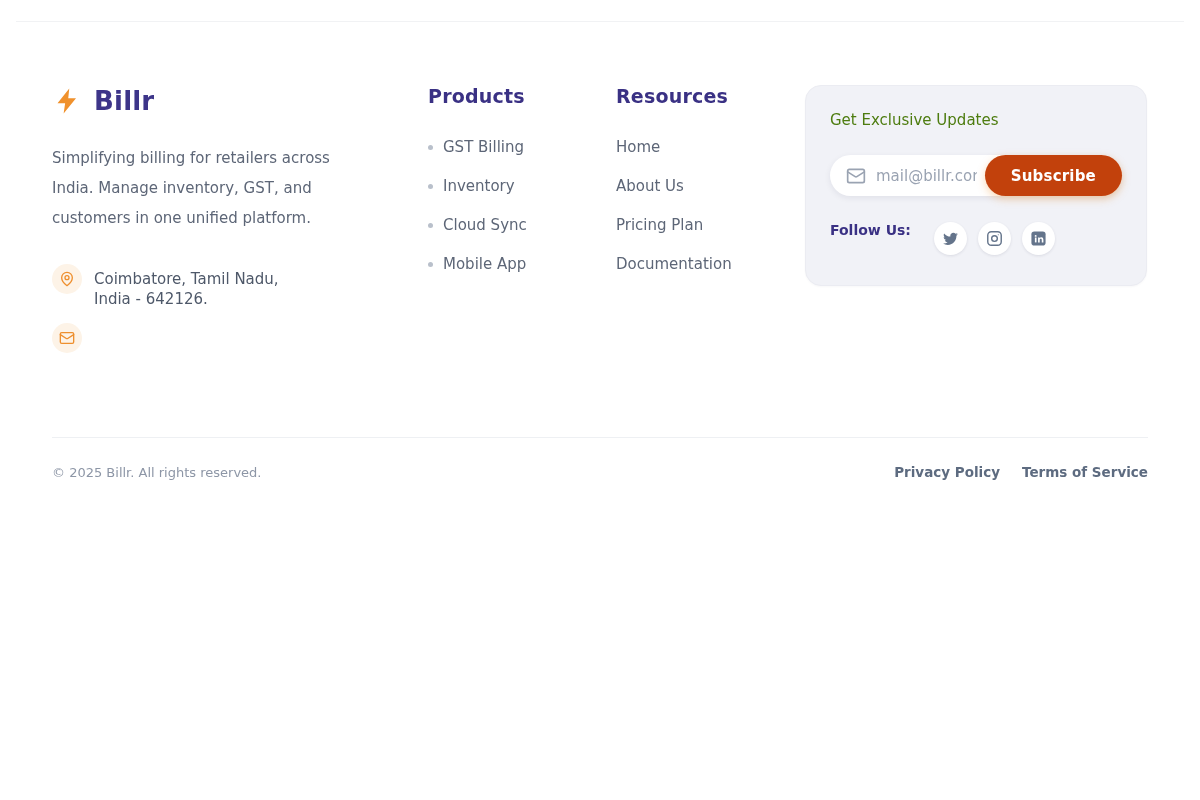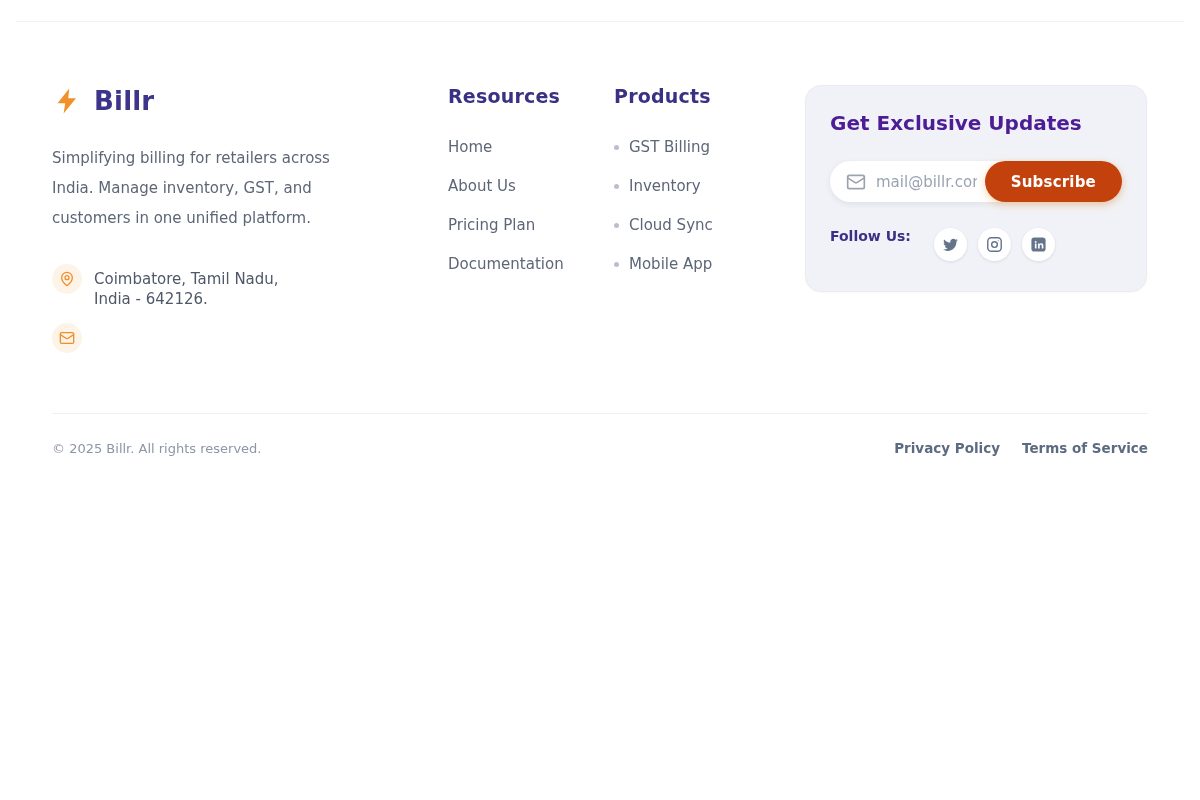--- a/index.html
+++ b/index.html
@@ -30,41 +30,41 @@
   .links-col li { display: flex; align-items: center; margin-bottom: 21px; }
   .links-col a { font-size: 15px; color: #5d6677; text-decoration: none; cursor: pointer; }
   .dot { width: 5px; height: 5px; border-radius: 50%; background: #b9c0cb; margin-right: 10px; flex: none; }
   .col-products { width: 152px; margin-left: 16px; flex: none; }
   .col-resources { width: 150px; margin-left: 36px; flex: none; }
 
   
   .newsletter-card { width: 342px; margin-left: 39px; flex: none; background: #f1f2f7;
     border: 1px solid #ebecf2; border-radius: 16px; padding: 25px 24px 30px 24px;
     box-shadow: 0 1px 2px rgba(30,30,60,0.03); }
-  .newsletter-card h3 { font-size: 20px; font-weight: 700; color: #4c1d95; }
+  .newsletter-card h3 { font-size: 15px; font-weight: 400; color: #4d7c0f; }
   .newsletter-sub { margin-top: 9px; font-size: 13.5px; color: #636e80; }
   .subscribe-row { margin-top: 26px; height: 41px; background: #ffffff; border-radius: 21px;
     display: flex; align-items: center; box-shadow: 0 2px 6px rgba(30,30,60,0.08); padding-left: 16px; }
   .subscribe-row .mail-glyph { flex: none; display: flex; align-items: center; }
   .email-input { flex: 1; min-width: 0; border: 0; outline: none; background: transparent;
     font-size: 15px; color: #4e5869; padding: 0 8px 0 10px;
     font-family: "DejaVu Sans", "Liberation Sans", sans-serif; }
   .email-input::placeholder { color: #9aa3b2; opacity: 1; }
   .subscribe-btn { flex: none; height: 41px; border: 0; border-radius: 21px; padding: 0 26px;
     background: #c2410c; color: #ffffff; font-size: 15px; font-weight: 700; cursor: pointer;
     font-family: "DejaVu Sans", "Liberation Sans", sans-serif;
     box-shadow: 0 3px 8px rgba(240,145,44,0.35); letter-spacing: 0.2px; }
   .follow-row { margin-top: 26px; display: flex; align-items: flex-start; }
   .follow-label { font-size: 14px; font-weight: 700; color: #3a3184; margin-right: 23px; }
   .social-btn { width: 33px; height: 33px; border-radius: 50%; background: #ffffff;
     display: flex; align-items: center; justify-content: center; margin-right: 11px;
     box-shadow: 0 1px 3px rgba(30,30,60,0.10); cursor: pointer; }
 
   
-  .footer-bottom { margin-top: 46px; padding: 0 52px; }
+  .footer-bottom { margin-top: 70px; padding: 0 52px; }
   .bottom-divider { border-top: 1px solid #eef0f3; }
   .bottom-row { display: flex; align-items: center; justify-content: space-between; padding-top: 26px; }
   .copyright { font-size: 13px; color: #8d96a6; }
   .bottom-links { display: flex; gap: 22px; }
   .bottom-links a { font-size: 13.5px; font-weight: 700; color: #5d6b80; text-decoration: none; cursor: pointer; }
 </style>
 </head>
 <body>
 
 <div class="page">
@@ -101,56 +101,56 @@
             <span class="contact-badge">
               <svg width="16" height="16" viewBox="0 0 24 24" fill="none" stroke="#ee8f2e" stroke-width="2" stroke-linecap="round" stroke-linejoin="round">
                 <rect x="2" y="4" width="20" height="16" rx="2"></rect>
                   <path d="m22 7-8.97 5.7a1.94 1.94 0 0 1-2.06 0L2 7"></path>
               </svg>
             </span>
           </li>
         </ul>
       </div>
 
+      <div class="links-col col-products">
+        <h3>Products</h3>
+        <ul>
+          <li>
+              <span class="dot"></span>
+              <a>GST Billing</a>
+            </li>
+          <li>
+              <span class="dot"></span>
+              <a>Inventory</a>
+            </li>
+          <li>
+              <span class="dot"></span>
+              <a>Cloud Sync</a>
+            </li>
+          <li>
+              <span class="dot"></span>
+              <a>Mobile App</a>
+            </li>
+        </ul>
+      </div>
+
       <div class="links-col col-resources">
         <h3>Resources</h3>
         <ul>
           <li>
               <a>Home</a>
             </li>
           <li>
               <a>About Us</a>
             </li>
           <li>
               <a>Pricing Plan</a>
             </li>
           <li>
               <a>Documentation</a>
-            </li>
-        </ul>
-      </div>
-
-      <div class="links-col col-products">
-        <h3>Products</h3>
-        <ul>
-          <li>
-              <span class="dot"></span>
-              <a>GST Billing</a>
-            </li>
-          <li>
-              <span class="dot"></span>
-              <a>Inventory</a>
-            </li>
-          <li>
-              <span class="dot"></span>
-              <a>Cloud Sync</a>
-            </li>
-          <li>
-              <span class="dot"></span>
-              <a>Mobile App</a>
             </li>
         </ul>
       </div>
 
       <div class="newsletter-card">
         <h3>Get Exclusive Updates</h3>
 
         <div class="subscribe-row">
           <span class="mail-glyph">
             <svg width="20" height="20" viewBox="0 0 24 24" fill="none" stroke="#9aa3b2" stroke-width="2" stroke-linecap="round" stroke-linejoin="round">

